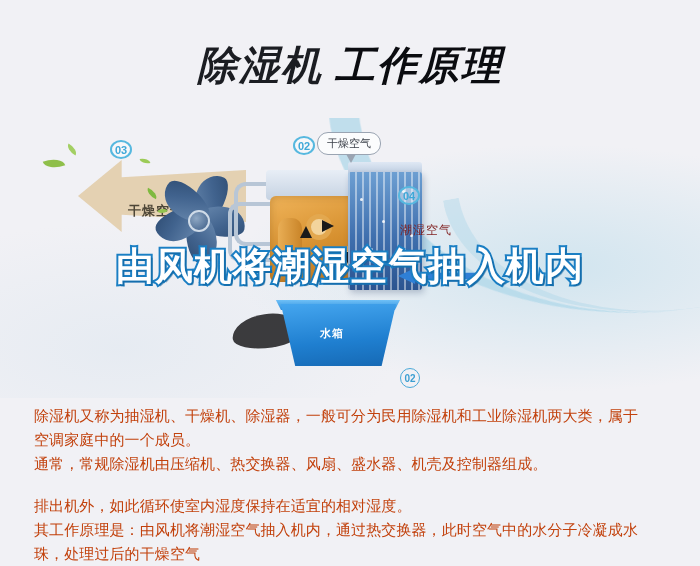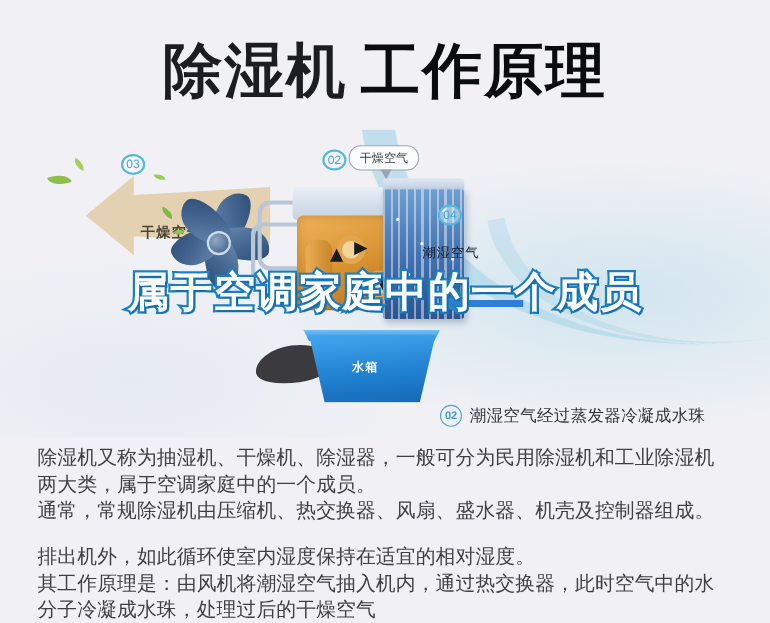--- a/index.html
+++ b/index.html
@@ -25,26 +25,27 @@
   .title-band {
     position: absolute;
     left: 0; top: 22px;
     width: 700px;
     height: 86px;
     display: flex;
     align-items: center;
     justify-content: center;
   }
   .title-text {
-    font-size: 54px;
+    font-size: 40px;
     font-weight: bold;
     letter-spacing: 2px;
     color: #111318;
     white-space: nowrap;
     line-height: 1;
+    font-style: italic;
   }
   .title-a { color: #1b1d22; }
   .title-b { color: #0b0c10; margin-left: 12px; }
 
   
   .stage {
     position: absolute;
     left: 0; top: 118px;
     width: 700px;
     height: 280px;
@@ -273,21 +274,21 @@
   }
 
   
   .badge {
     position: absolute;
     width: 22px; height: 19px;
     border-radius: 50%;
     border: 2px solid #56b8df;
     color: #3fa8d8;
     font-size: 11px;
-    font-weight: 400;
+    font-weight: 700;
     display: flex;
     align-items: center;
     justify-content: center;
     box-sizing: border-box;
     background: rgba(255,255,255,0.45);
   }
   .badge.b03 { left: 110px; top: 22px; }
   .badge.b02 { left: 293px; top: 18px; }
   .badge.b01 { left: 398px; top: 68px; }
 
@@ -306,23 +307,23 @@
     content: "";
     position: absolute;
     left: 28px; bottom: -9px;
     width: 0; height: 0;
     border-left: 5px solid transparent;
     border-right: 5px solid transparent;
     border-top: 9px solid #9aa4b2;
   }
   .humid-label {
     position: absolute;
-    left: 384px; top: 104px;
+    left: 400px; top: 104px;
     font-size: 12px;
-    color: #0f172a;
+    color: #7f1d1d;
     letter-spacing: 1px;
   }
 
   
   .steps {
     position: absolute;
     left: 400px; top: 244px;
     width: 290px;
   }
   .step-row {
@@ -377,23 +378,23 @@
   
   .copy {
     position: absolute;
     left: 0; top: 404px;
     width: 700px;
     padding: 0 34px;
     box-sizing: border-box;
   }
   .copy p {
     margin: 0 16px 0 0;
-    font-size: 18px;
+    font-size: 15px;
     line-height: 24px;
-    color: #404040;
+    color: #c2410c;
     letter-spacing: 0.1px;
   }
   .copy .gap { height: 18px; }
 </style>
 </head>
 <body>
 
 <div id="page">
 
   <div class="title-band">
@@ -456,31 +457,30 @@
 
     <div class="badge b03">03</div>
     <div class="badge b02">02</div>
     <div class="badge b01">04</div>
     <div class="callout">干燥空气</div>
     <div class="humid-label">潮湿空气</div>
 
     <div class="steps">
       <div class="step-row">
         <span class="step-badge">02</span>
-        <span class="step-text">潮湿空气经过蒸发器冷凝成水珠</span>
       </div>
       <div class="step-row">
         
         
       </div>
     </div>
   </div>
 
   <div class="watermark">
-    <div class="wm-line">属于空调家庭中的一个成员</div>
+    <div class="wm-line">由风机将潮湿空气抽入机内</div>
   </div>
 
   <div class="copy">
     <p>除湿机又称为抽湿机、干燥机、除湿器，一般可分为民用除湿机和工业除湿机两大类，属于空调家庭中的一个成员。</p>
     <p>通常，常规除湿机由压缩机、热交换器、风扇、盛水器、机壳及控制器组成。</p>
     <div class="gap"></div>
     <p>排出机外，如此循环使室内湿度保持在适宜的相对湿度。</p>
     <p>其工作原理是：由风机将潮湿空气抽入机内，通过热交换器，此时空气中的水分子冷凝成水珠，处理过后的干燥空气</p>
   </div>
 

